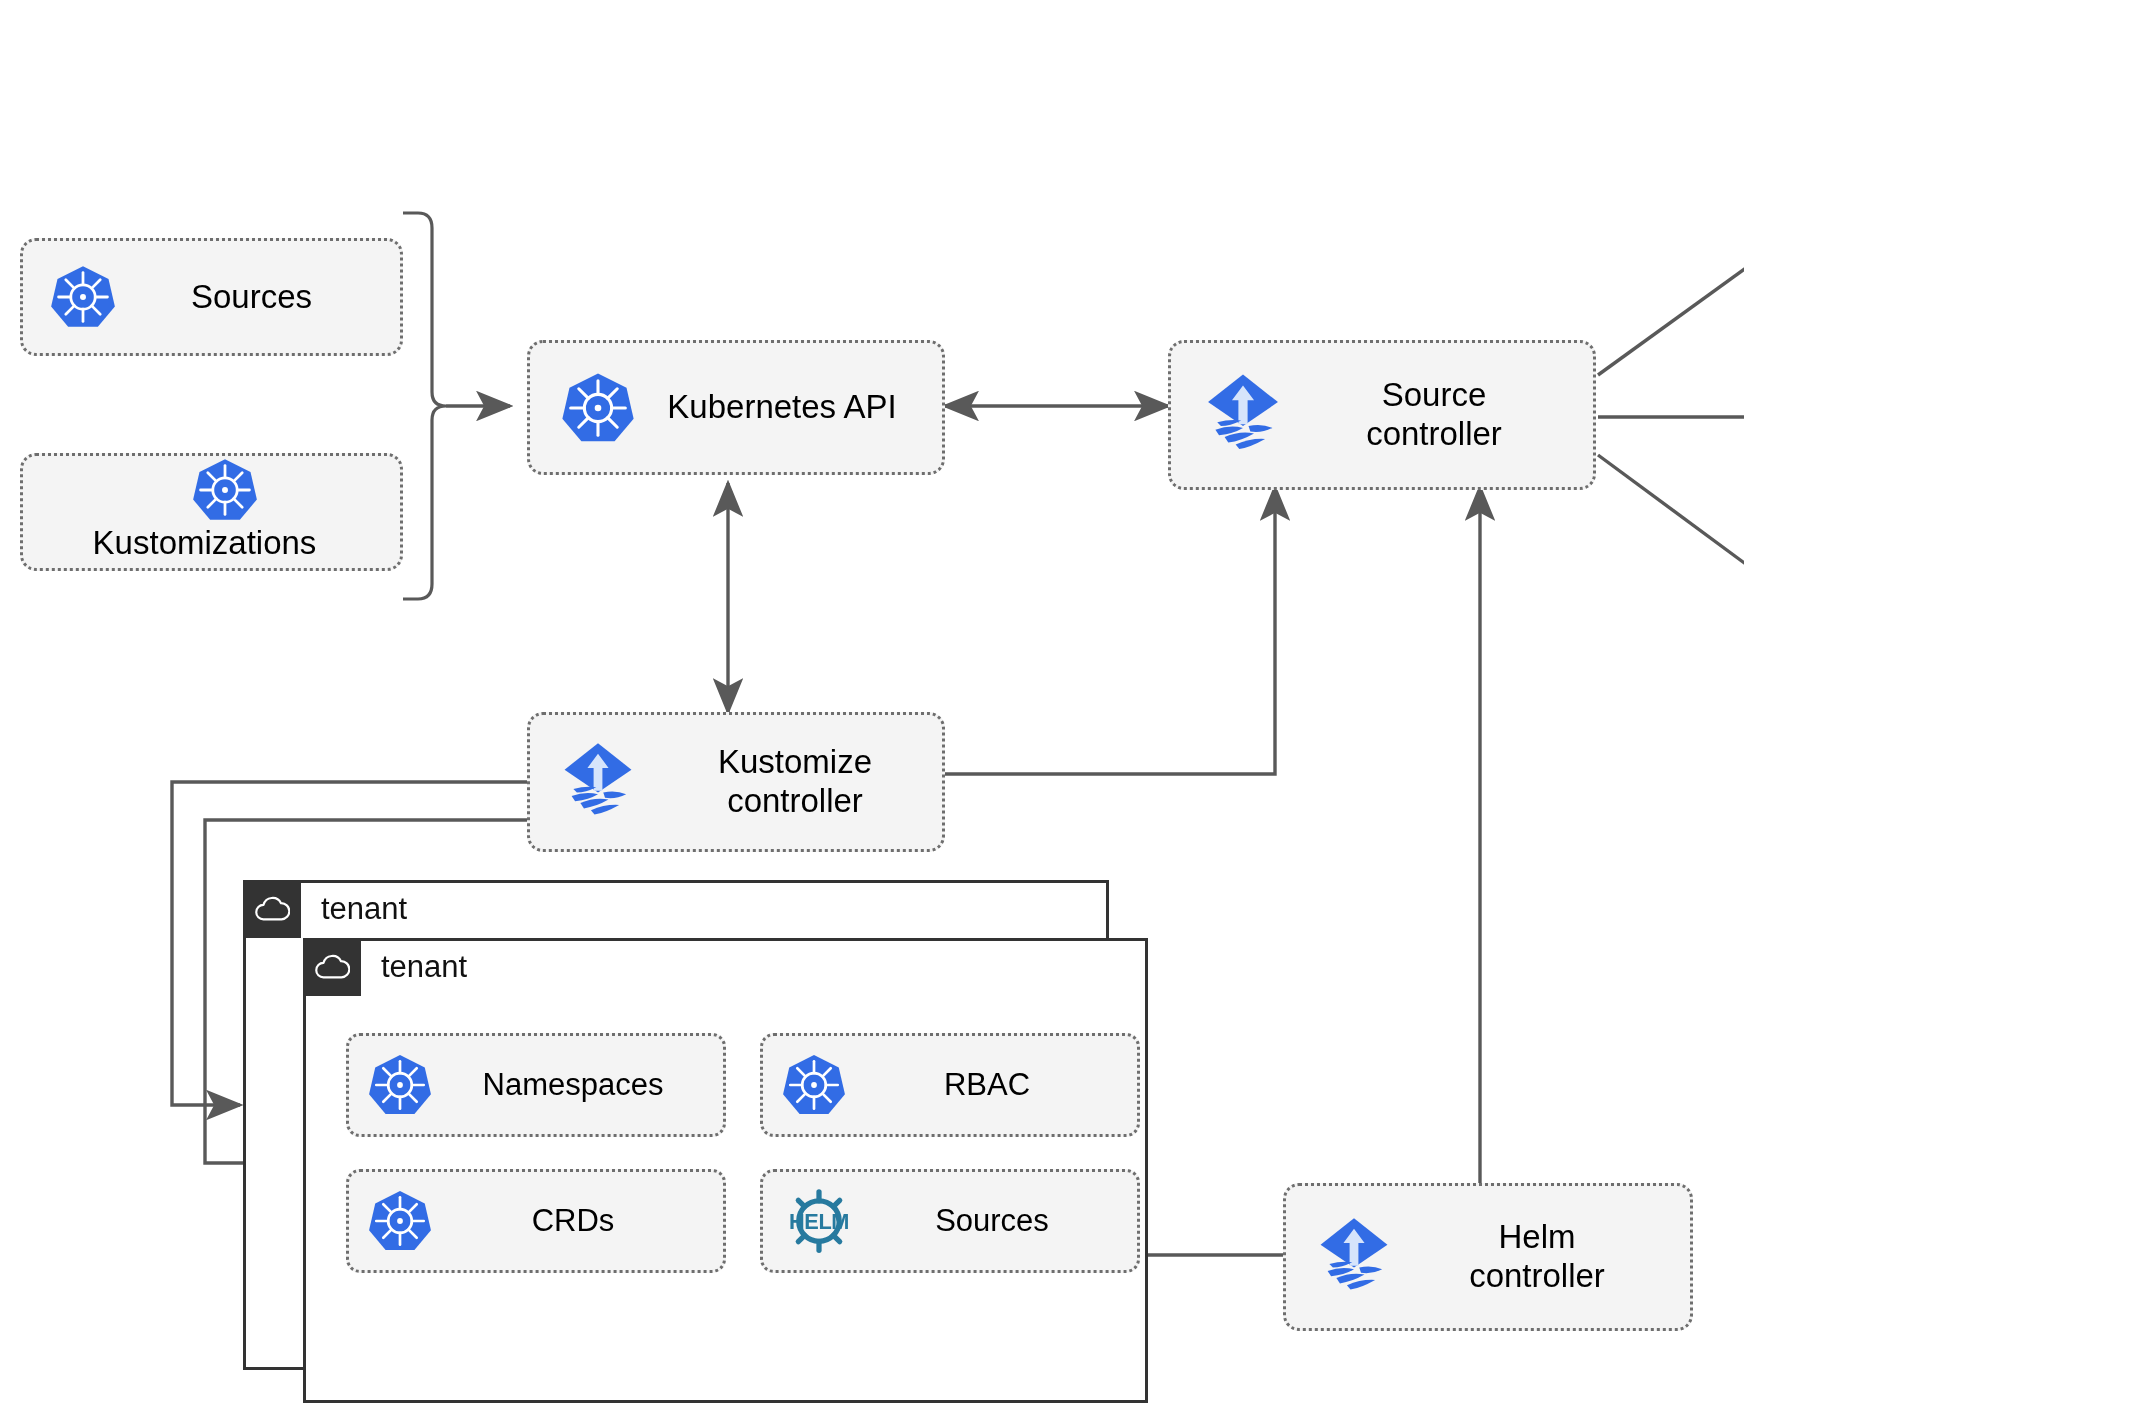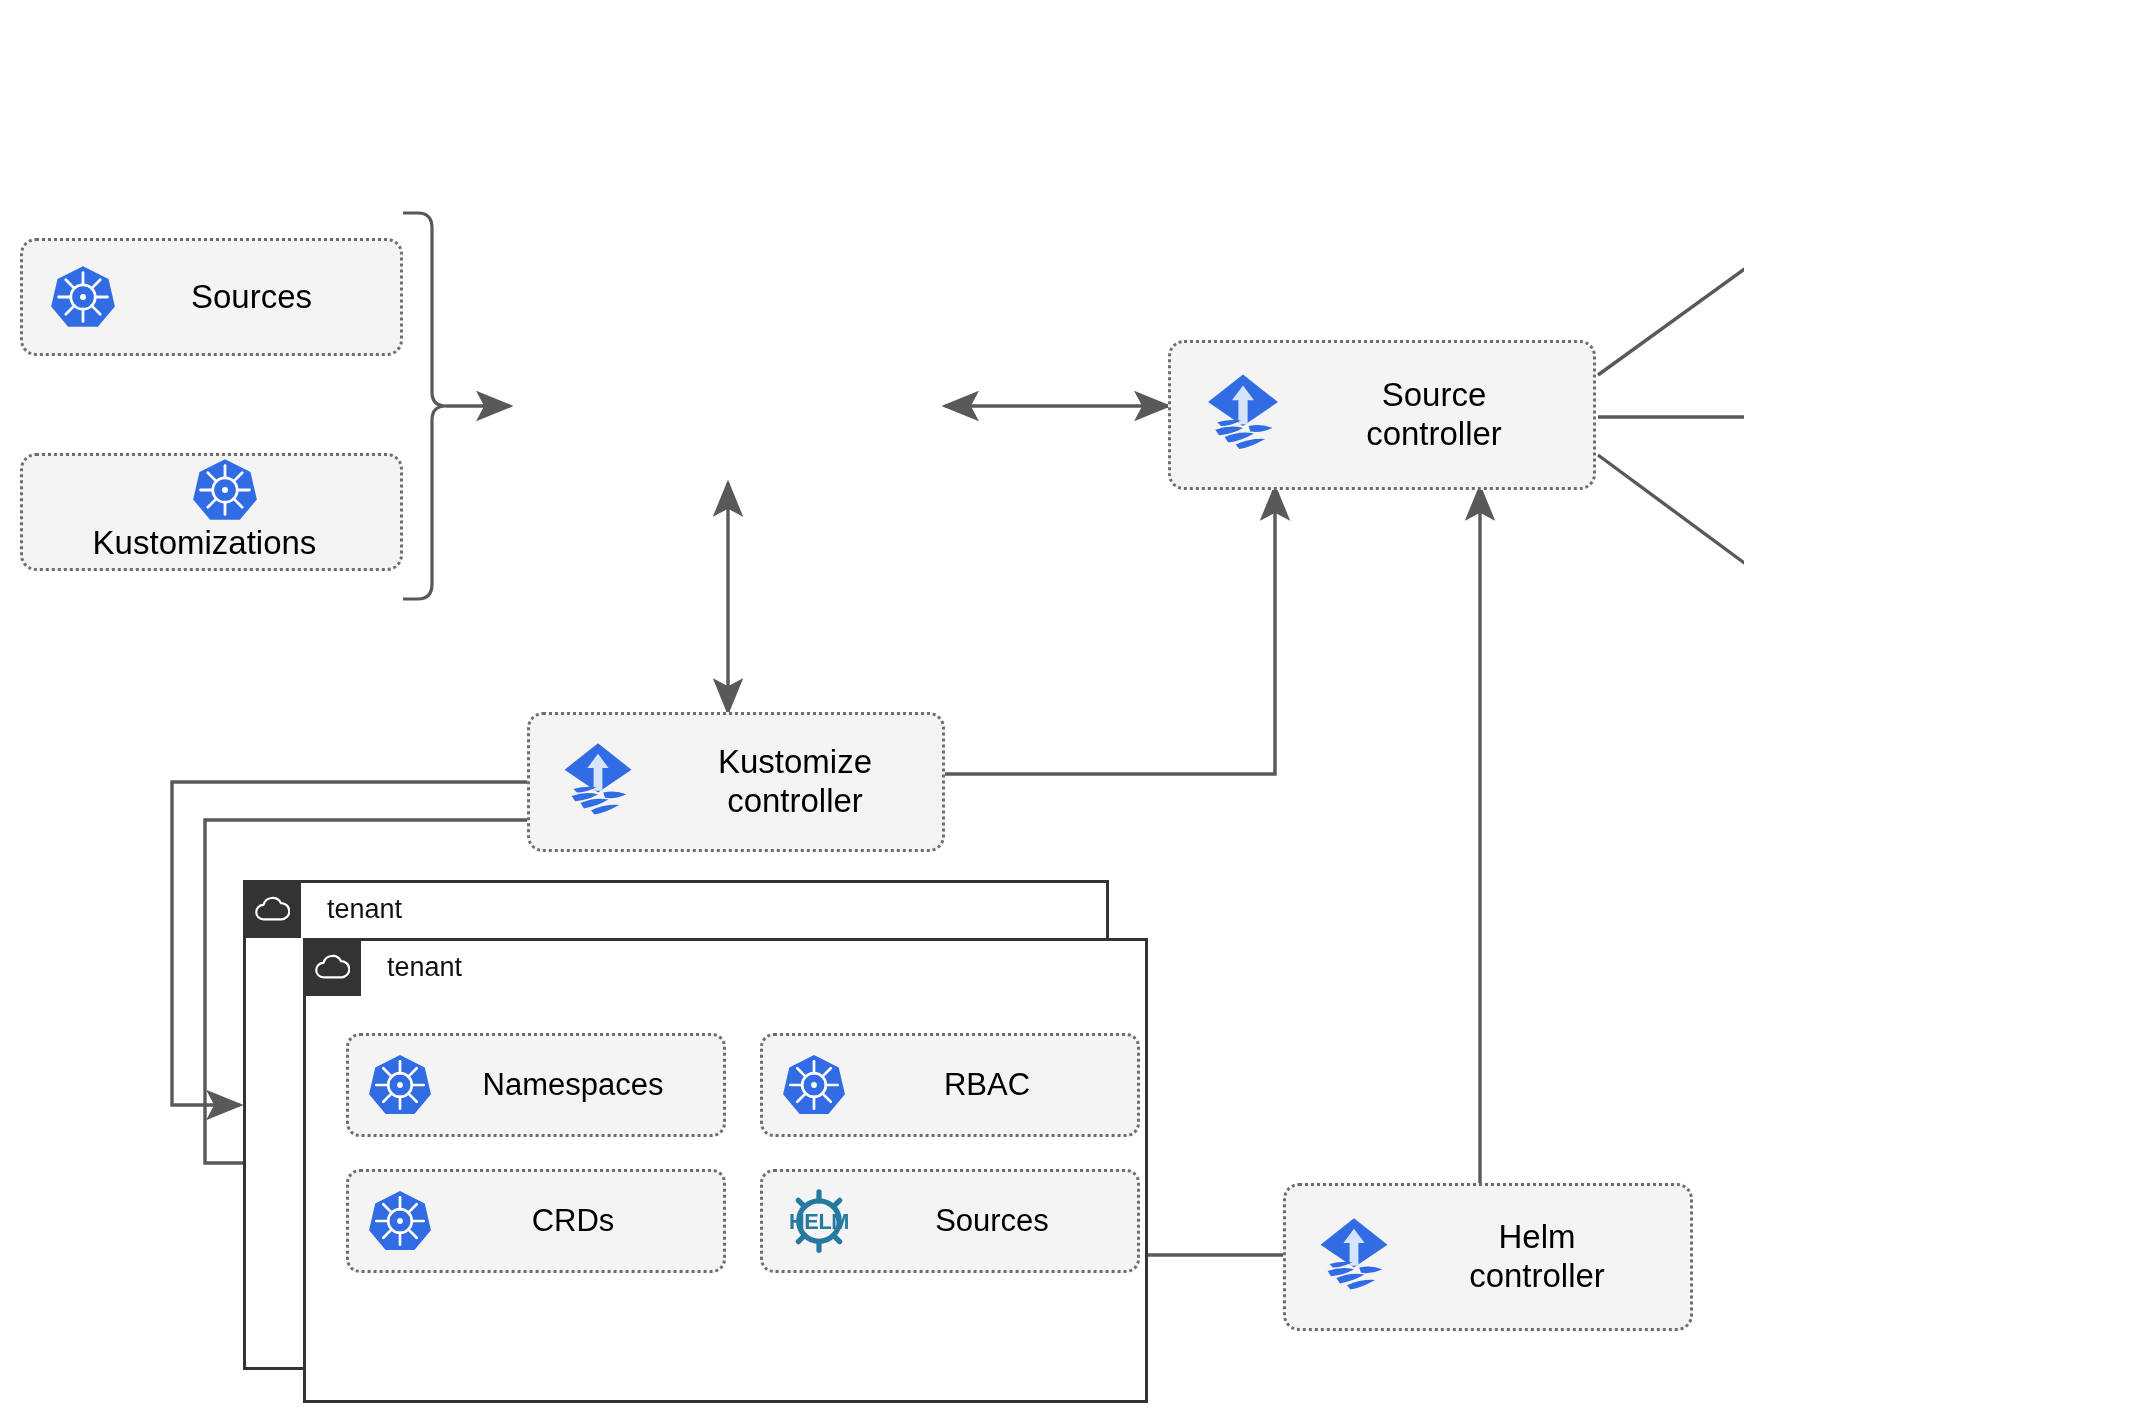--- a/index.html
+++ b/index.html
@@ -77,22 +77,22 @@
   }
   .tenant-tab .tabicon {
     width: 58px; height: 58px;
     background: #333333;
     display: flex;
     align-items: center;
     justify-content: center;
     flex: 0 0 auto;
   }
   .tenant-tab .tablabel {
-    padding-left: 26px;
-    font-size: 27px;
+    padding-left: 20px;
+    font-size: 31px;
     color: #111;
     background: transparent;
     white-space: nowrap;
   }
   .tenant-inner {
     position: absolute;
     left: 40px; top: 92px;
     display: grid;
     grid-template-columns: 380px 380px;
     grid-gap: 32px 34px;
@@ -198,20 +198,40 @@
           <path d="M23.9 23.9 L15.8 15.8"></path>
             <path d="M40.1 40.1 L48.2 48.2"></path>
           <path d="M40.1 23.9 L48.2 15.8"></path>
             <path d="M23.9 40.1 L15.8 48.2"></path>
         </g>
       </svg>
     </div>
     <div class="label">Kustomizations</div>
   </div>
 
+  <div class="node" style="left:527px; top:340px; width:418px; height:135px;">
+    <div class="nicon" style="padding-left:30px;">
+      <svg width="76" height="76" viewBox="0 0 64 64">
+        <path d="M32 3 L56 15 L62 41 L46 60 L18 60 L2 41 L8 15 Z" fill="#326CE5"></path>
+        <g fill="none" stroke="#ffffff" stroke-width="2.6" stroke-linecap="round">
+          <circle cx="32" cy="32" r="11.5"></circle>
+          <circle cx="32" cy="32" r="2.8" fill="#ffffff" stroke="none"></circle>
+          <path d="M32 20.5 L32 9"></path>
+            <path d="M32 43.5 L32 55"></path>
+          <path d="M20.5 32 L9 32"></path>
+            <path d="M43.5 32 L55 32"></path>
+          <path d="M23.9 23.9 L15.8 15.8"></path>
+            <path d="M40.1 40.1 L48.2 48.2"></path>
+          <path d="M40.1 23.9 L48.2 15.8"></path>
+            <path d="M23.9 40.1 L15.8 48.2"></path>
+        </g>
+      </svg>
+    </div>
+    <div class="label">Kubernetes API</div>
+  </div>
 
   <div class="node" style="left:1168px; top:340px; width:428px; height:150px;">
     <div class="nicon" style="padding-left:26px;">
       <svg width="92" height="92" viewBox="0 0 100 100">
         <path d="M50 6 L88 36 L50 62 L12 36 Z" fill="#326CE5"></path>
         <path d="M50 18 L62 34 L55 34 L55 60 L45 60 L45 34 L38 34 Z" fill="#d6e4fb"></path>
         <g fill="#326CE5">
           <path d="M50 58 L84 62 L50 92 L16 62 Z" fill="none"></path>
           <path d="M20 66 Q 36 60 50 64 Q 40 70 24 72 Z"></path>
           <path d="M30 74 Q 46 67 62 70 Q 48 78 34 80 Z"></path>

